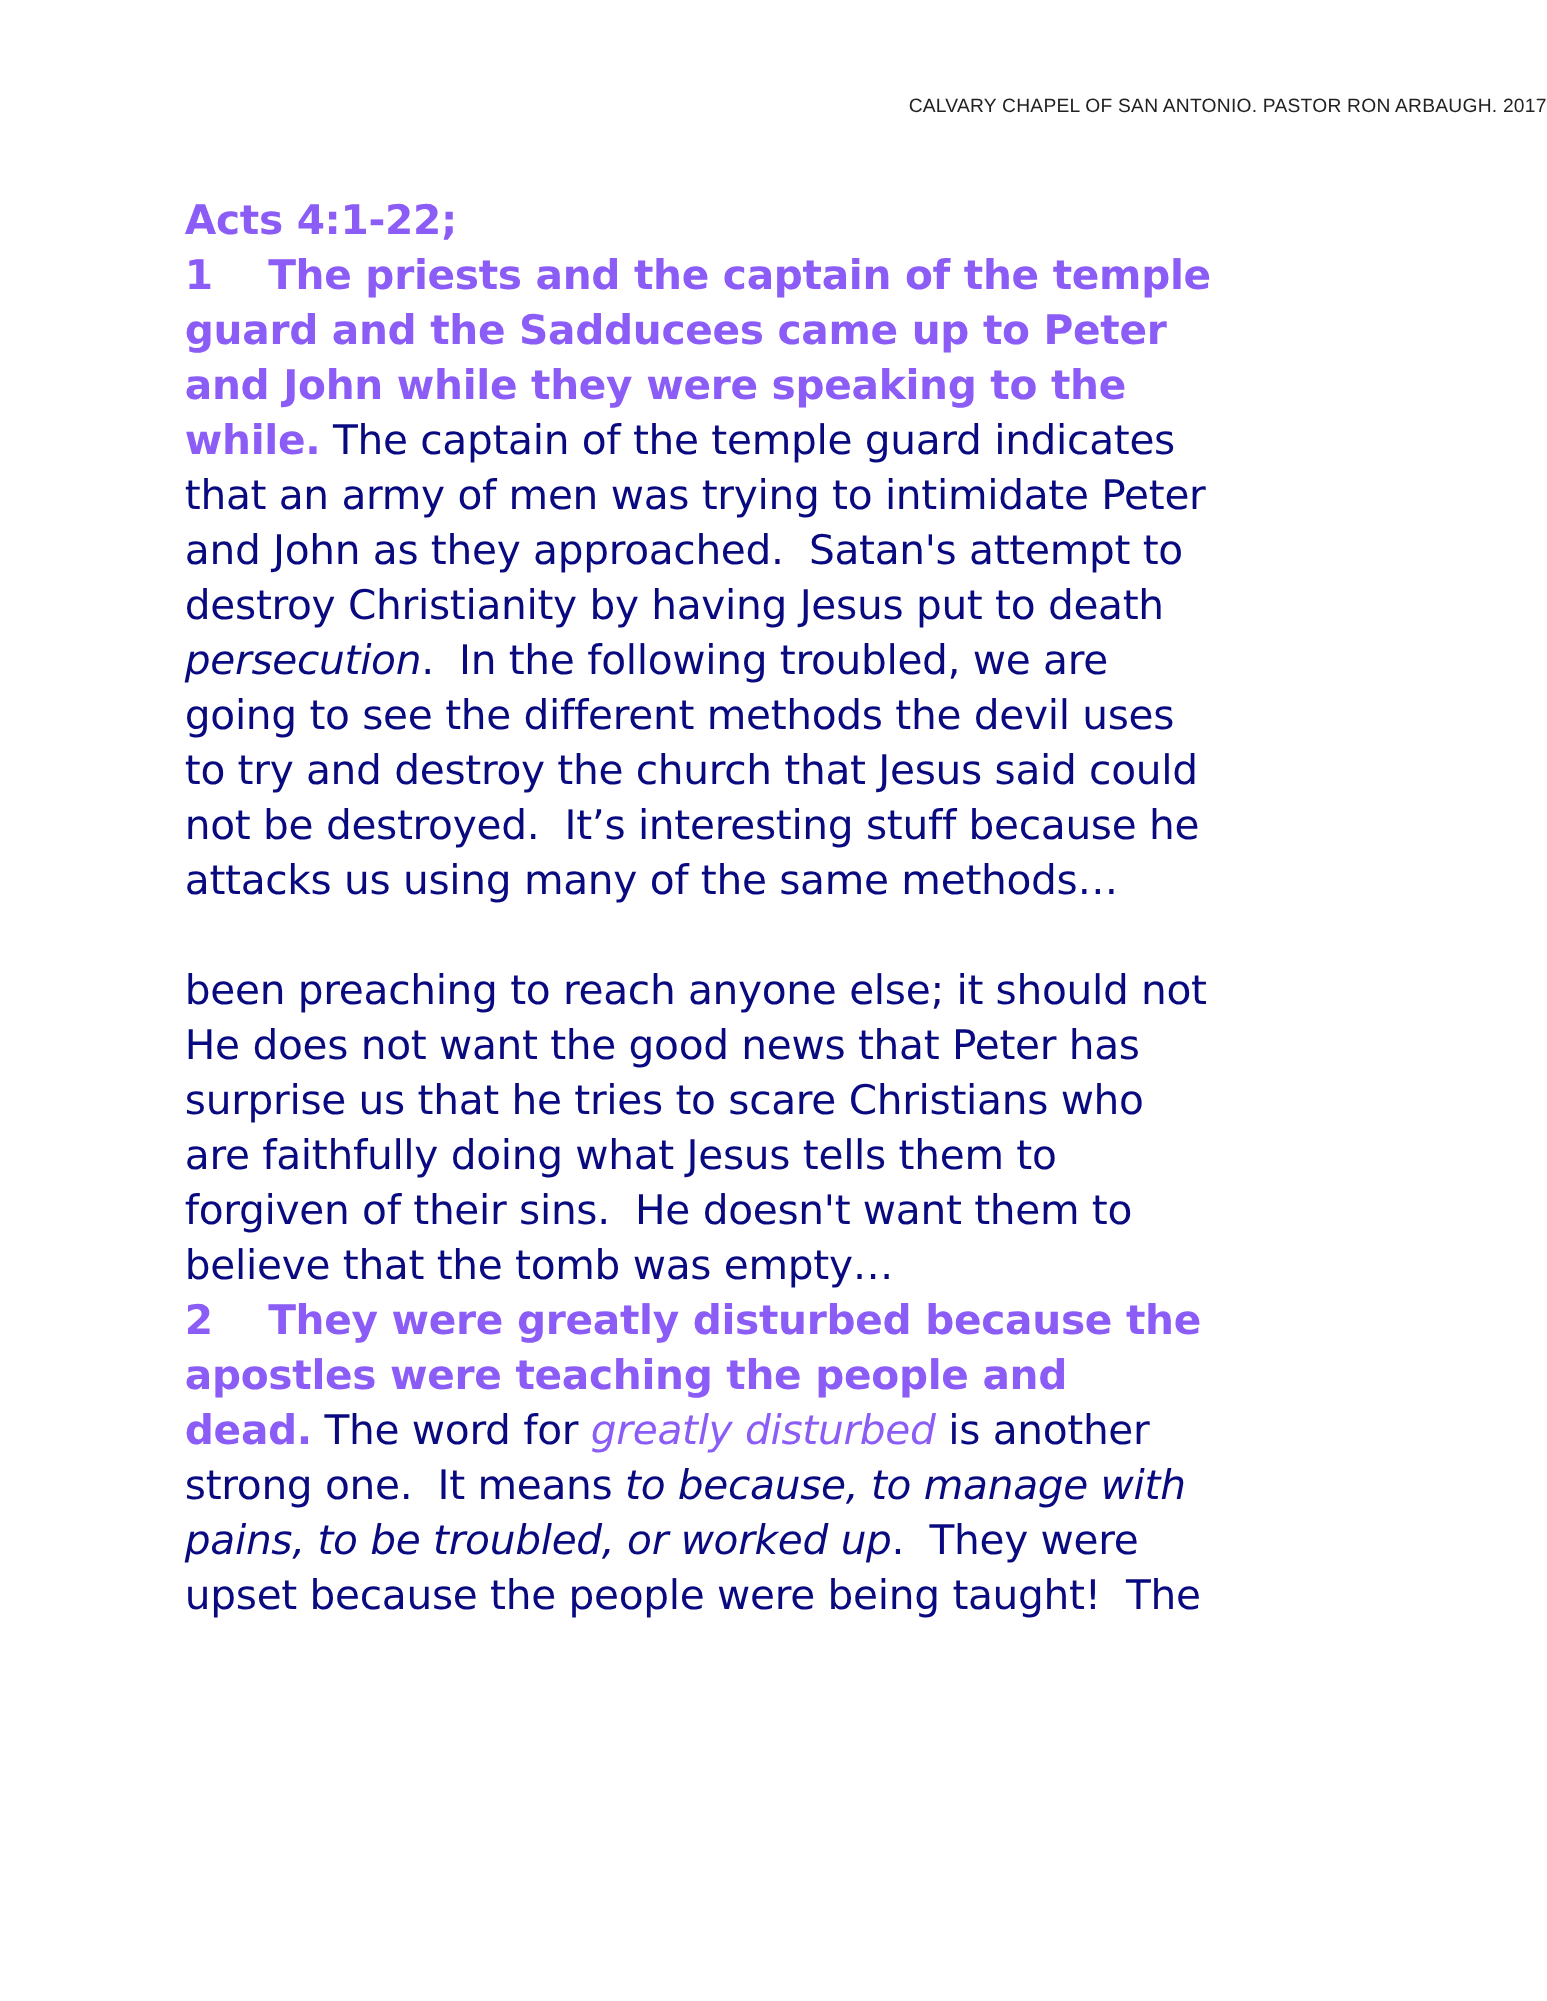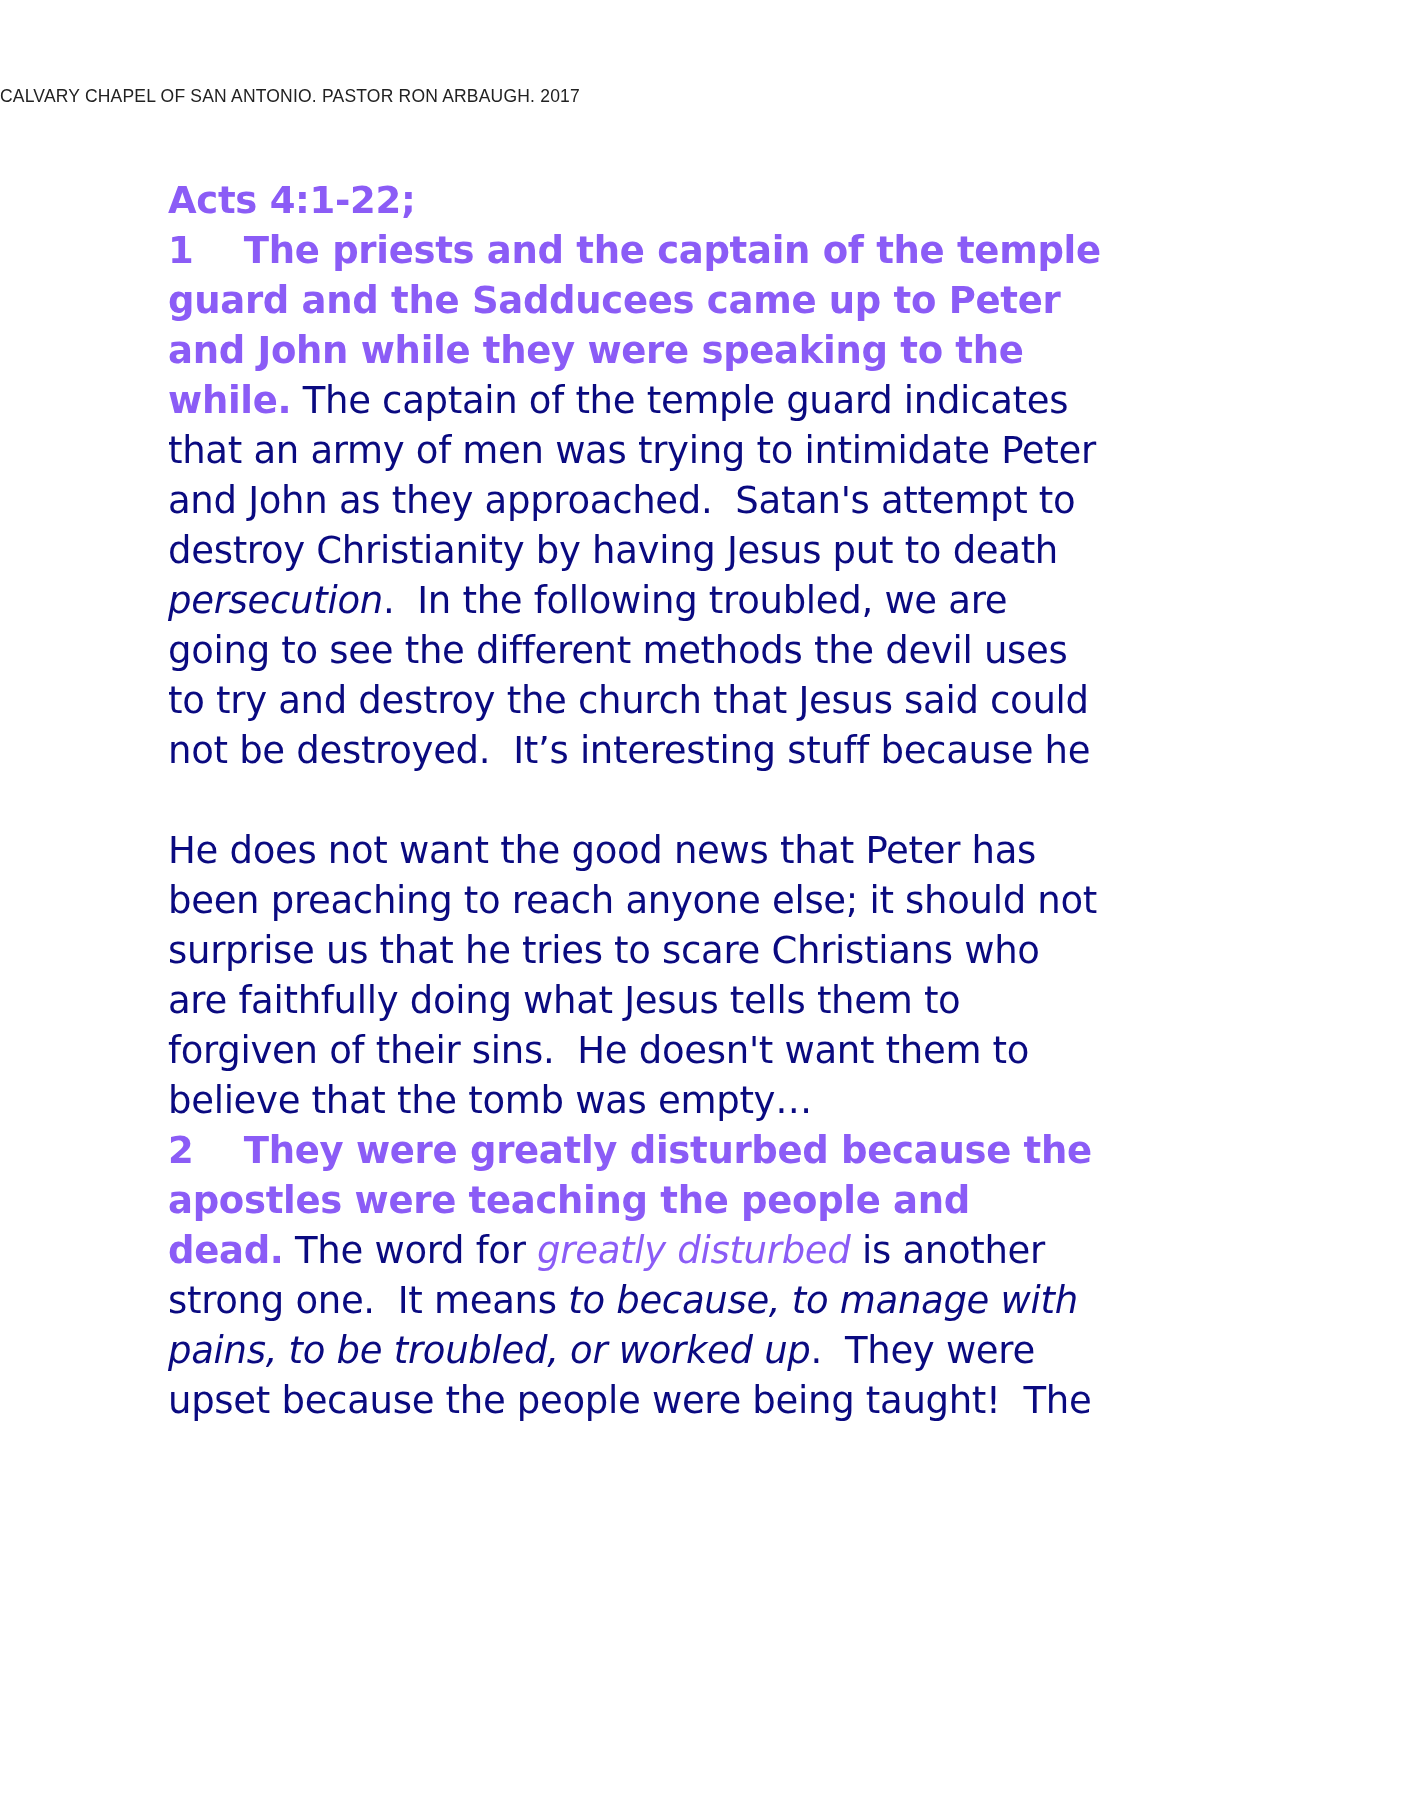--- a/index.html
+++ b/index.html
@@ -1,18 +1,18 @@
 <!DOCTYPE html>
 <html><head>
 <meta charset="utf-8">
 <style>
   html, body { margin:0; padding:0; background:#ffffff; }
   body { width:1406px; height:1819px; position:relative; overflow:hidden; }
   .header {
-    position:absolute; top:86px; left:0; width:1406px; text-align:left;
+    position:absolute; top:86px; left:0; width:1406px; text-align:right;
     font-family:"Liberation Sans", sans-serif; font-size:17.5px; color:#222;
     letter-spacing:0.2px;
   }
   .content {
     position:absolute; top:176px; left:168px; width:1100px;
     font-family:"DejaVu Sans", sans-serif; font-size:37px; line-height:50px;
     color:#0a0a80; letter-spacing:-0.3px;
   }
   .line { white-space:pre; height:50px; }
   .blank { height:50px; }
@@ -30,23 +30,24 @@
     <div class="line"><span class="b">guard and the Sadducees came up to Peter</span></div>
     <div class="line"><span class="b">and John while they were speaking to the</span></div>
     <div class="line"><span class="b">while.</span><span> The captain of the temple guard indicates</span></div>
     <div class="line"><span>that an army of men was trying to intimidate Peter</span></div>
     <div class="line"><span>and John as they approached.  Satan's attempt to</span></div>
     <div class="line"><span>destroy Christianity by having Jesus put to death</span></div>
     <div class="line"><span class="i">persecution</span><span>.  In the following troubled, we are</span></div>
     <div class="line"><span>going to see the different methods the devil uses</span></div>
     <div class="line"><span>to try and destroy the church that Jesus said could</span></div>
     <div class="line"><span>not be destroyed.  It’s interesting stuff because he</span></div>
+    <div class="line"><span>attacks us using many of the same methods…</span></div>
     <div class="blank"></div>
+    <div class="line"><span>been preaching to reach anyone else; it should not</span></div>
     <div class="line"><span>He does not want the good news that Peter has</span></div>
-    <div class="line"><span>been preaching to reach anyone else; it should not</span></div>
     <div class="line"><span>surprise us that he tries to scare Christians who</span></div>
     <div class="line"><span>are faithfully doing what Jesus tells them to</span></div>
     <div class="line"><span>forgiven of their sins.  He doesn't want them to</span></div>
     <div class="line"><span>believe that the tomb was empty…</span></div>
     <div class="line"><span class="b">2    They were greatly disturbed because the</span></div>
     <div class="line"><span class="b">apostles were teaching the people and</span></div>
     <div class="line"><span class="b">dead.</span><span> The word for </span><span class="bi">greatly disturbed</span><span> is another</span></div>
     <div class="line"><span>strong one.  It means </span><span class="i">to because, to manage with</span></div>
     <div class="line"><span class="i">pains, to be troubled, or worked up</span><span>.  They were</span></div>
     <div class="line"><span>upset because the people were being taught!  The</span></div>

